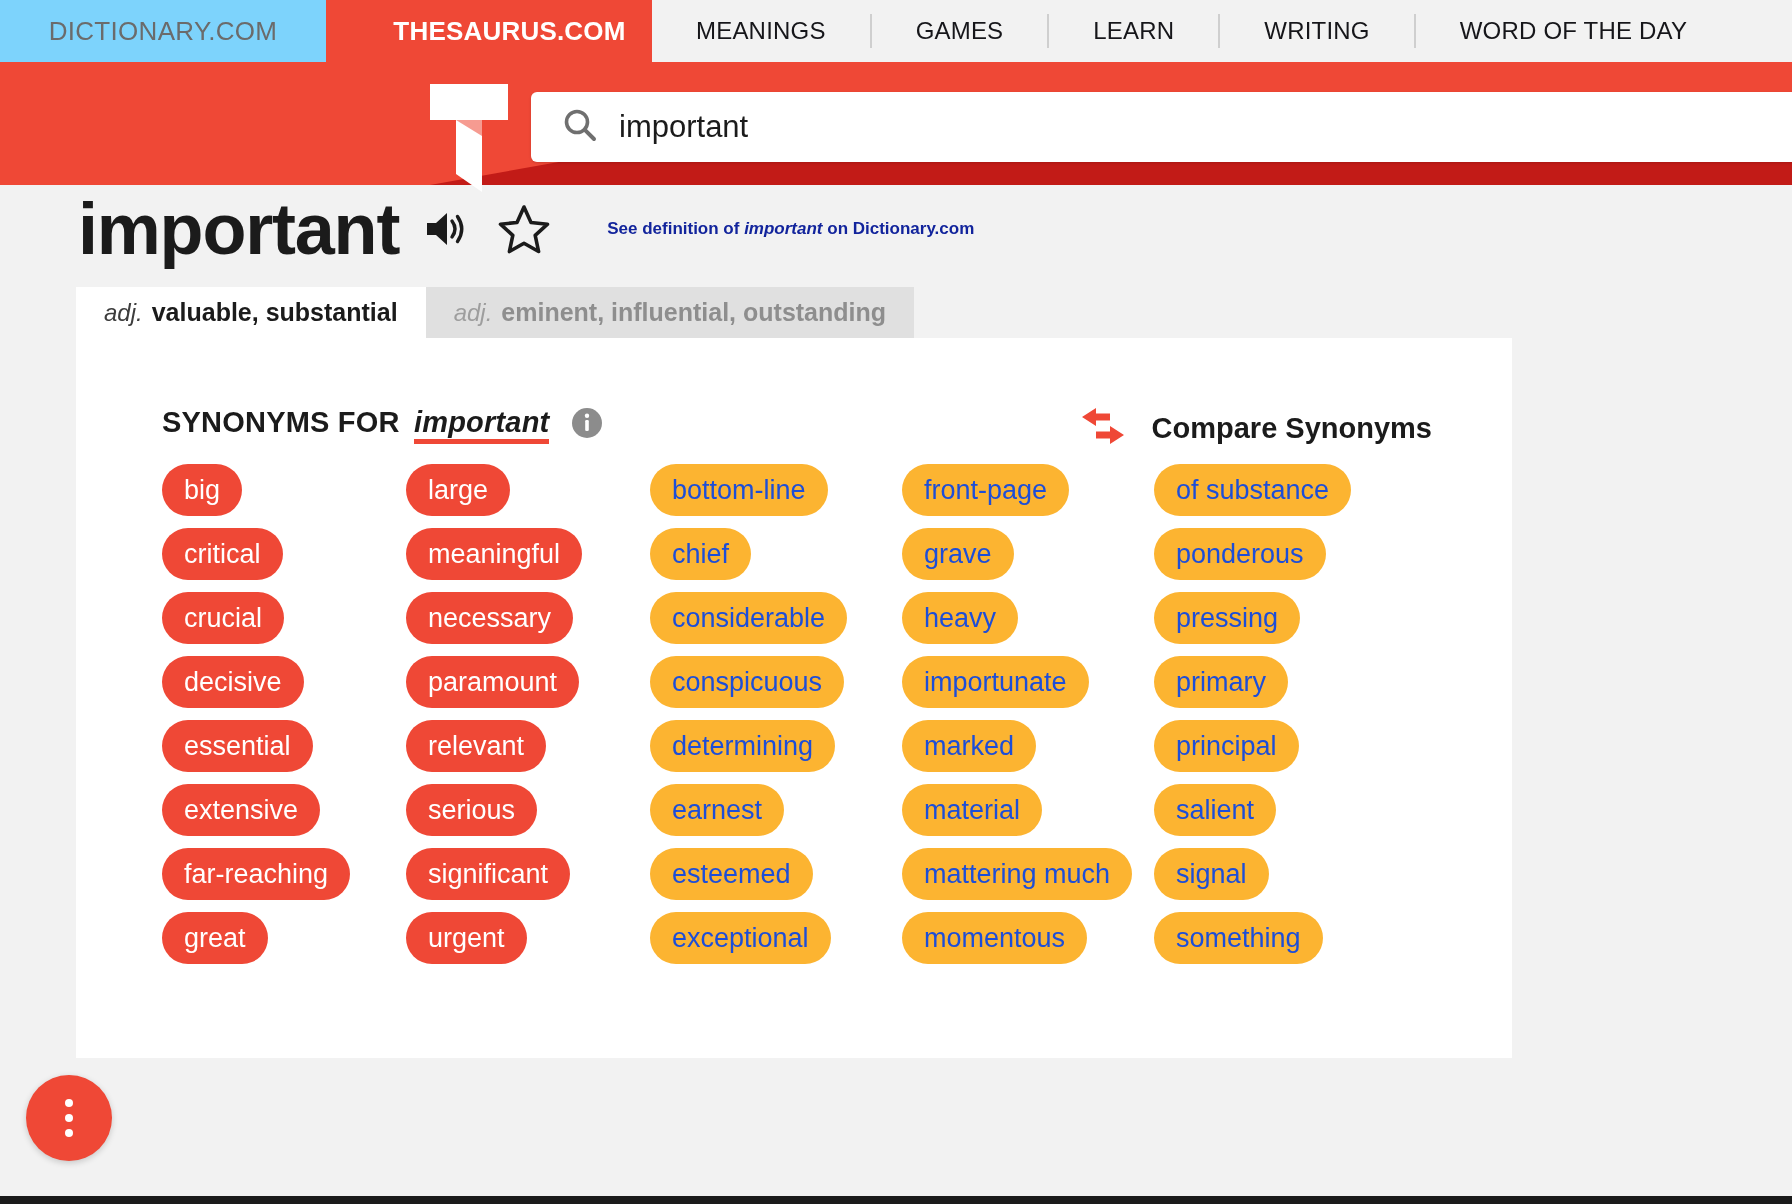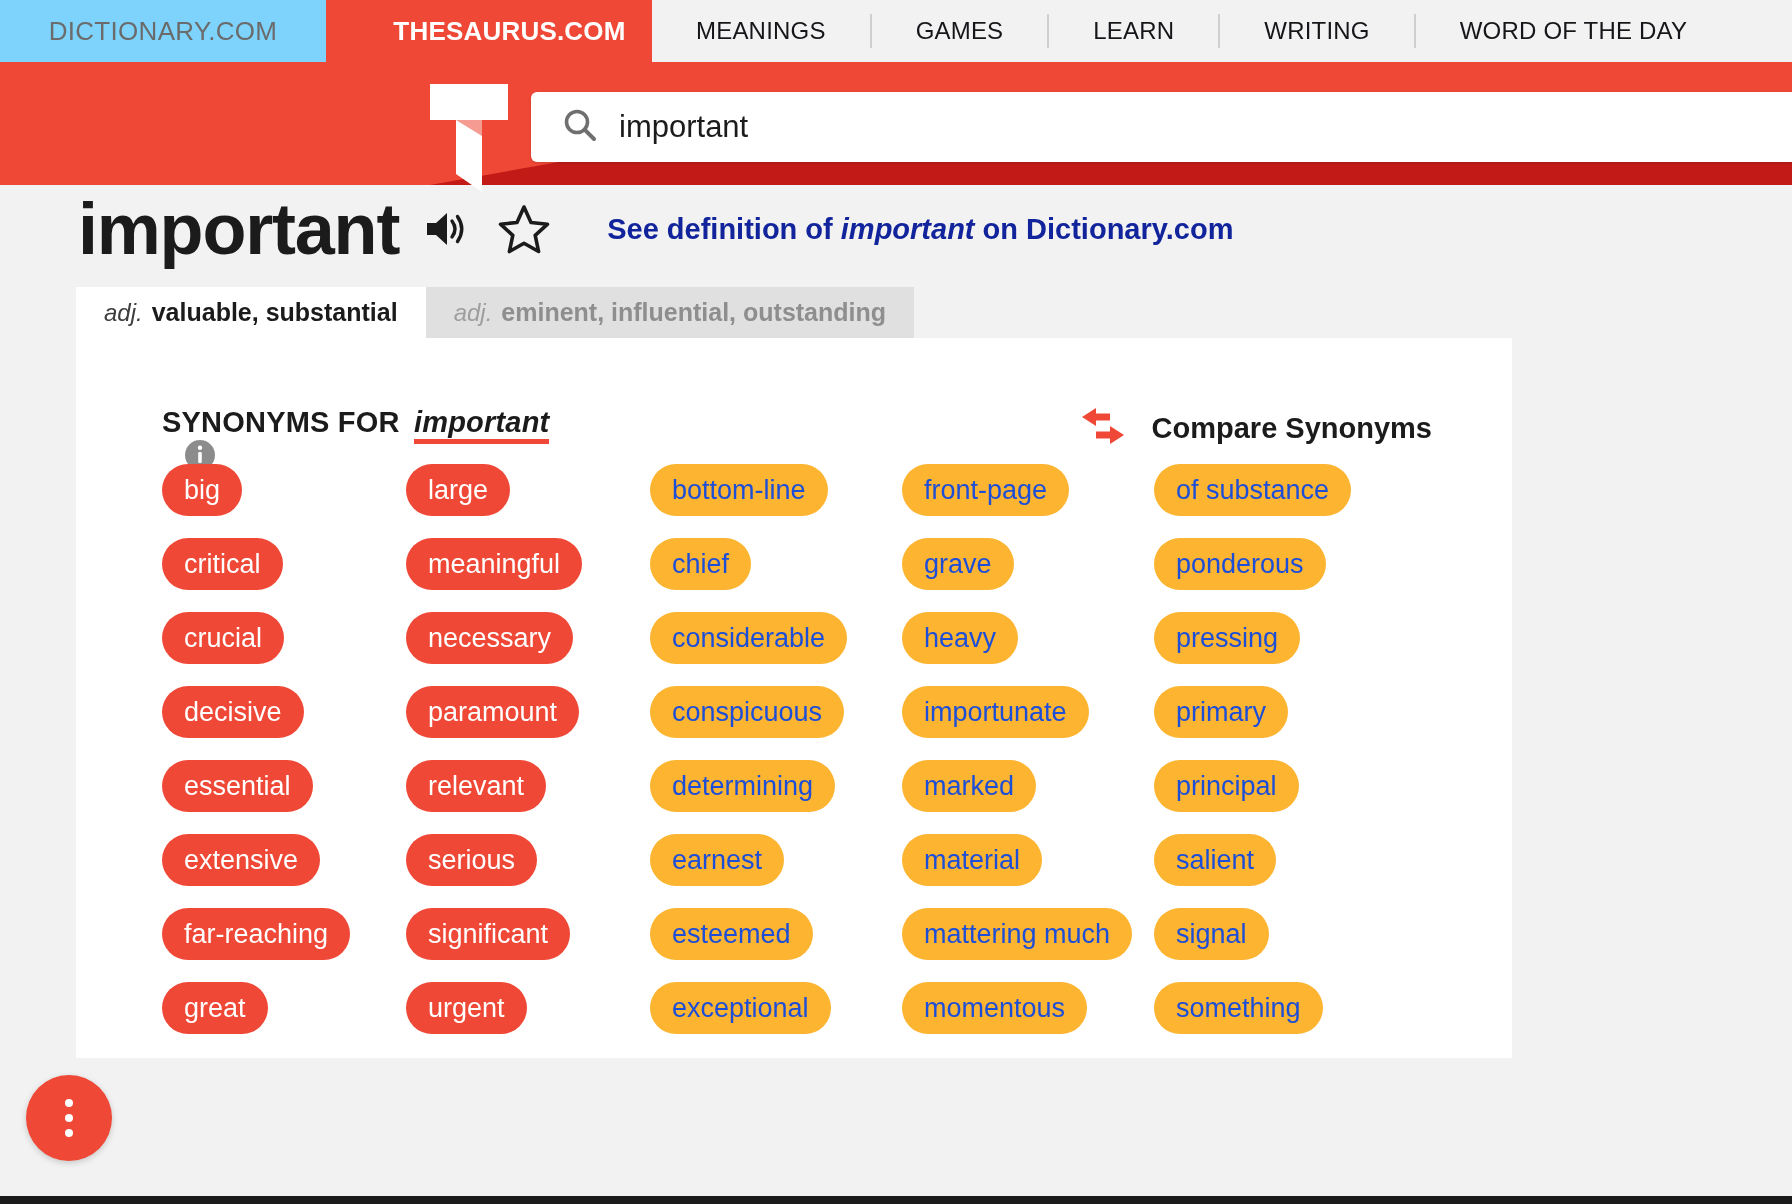--- a/index.html
+++ b/index.html
@@ -158,21 +158,21 @@
     font-size: 72px;
     line-height: 78px;
     font-weight: 700;
     color: #1b1b1b;
     letter-spacing: -1.2px;
   }
   .speaker-btn { margin-left: 24px; cursor: pointer; display: flex; align-items: center; }
   .star-btn { margin-left: 28px; cursor: pointer; display: flex; align-items: center; }
   .see-def {
     margin-left: 56px;
-    font-size: 29px;
+    font-size: 17px;
     font-weight: 700;
     color: #12249c;
     cursor: pointer;
     white-space: nowrap;
   }
   .see-def em { font-style: italic; }
 
   
   .tabs {
     position: absolute;
@@ -207,22 +207,21 @@
     min-height: 720px;
     background: #ffffff;
     z-index: 9;
   }
 
   .syn-header {
     position: absolute;
     left: 86px;
     top: 68px;
     display: flex;
-    align-items: flex-start;
-    flex-direction: column;
+    align-items: flex-end;
   }
   .syn-title {
     font-size: 29px;
     font-weight: 700;
     color: #1b1b1b;
     letter-spacing: 0.2px;
     white-space: nowrap;
   }
   .syn-word {
     font-style: italic;
@@ -251,21 +250,21 @@
 
   
   .grid {
     position: absolute;
     left: 86px;
     top: 126px;
     width: 1300px;
     display: flex;
     gap: 0;
   }
-  .col { width: 244px; display: flex; flex-direction: column; gap: 22px; }
+  .col { width: 244px; display: flex; flex-direction: column; gap: 12px; }
   .col:nth-child(3), .col:nth-child(4), .col:nth-child(5) { width: 252px; }
 
   .pill {
     display: inline-flex;
     align-items: center;
     justify-content: center;
     height: 52px;
     padding: 0 22px;
     border-radius: 26px;
     font-size: 27px;

